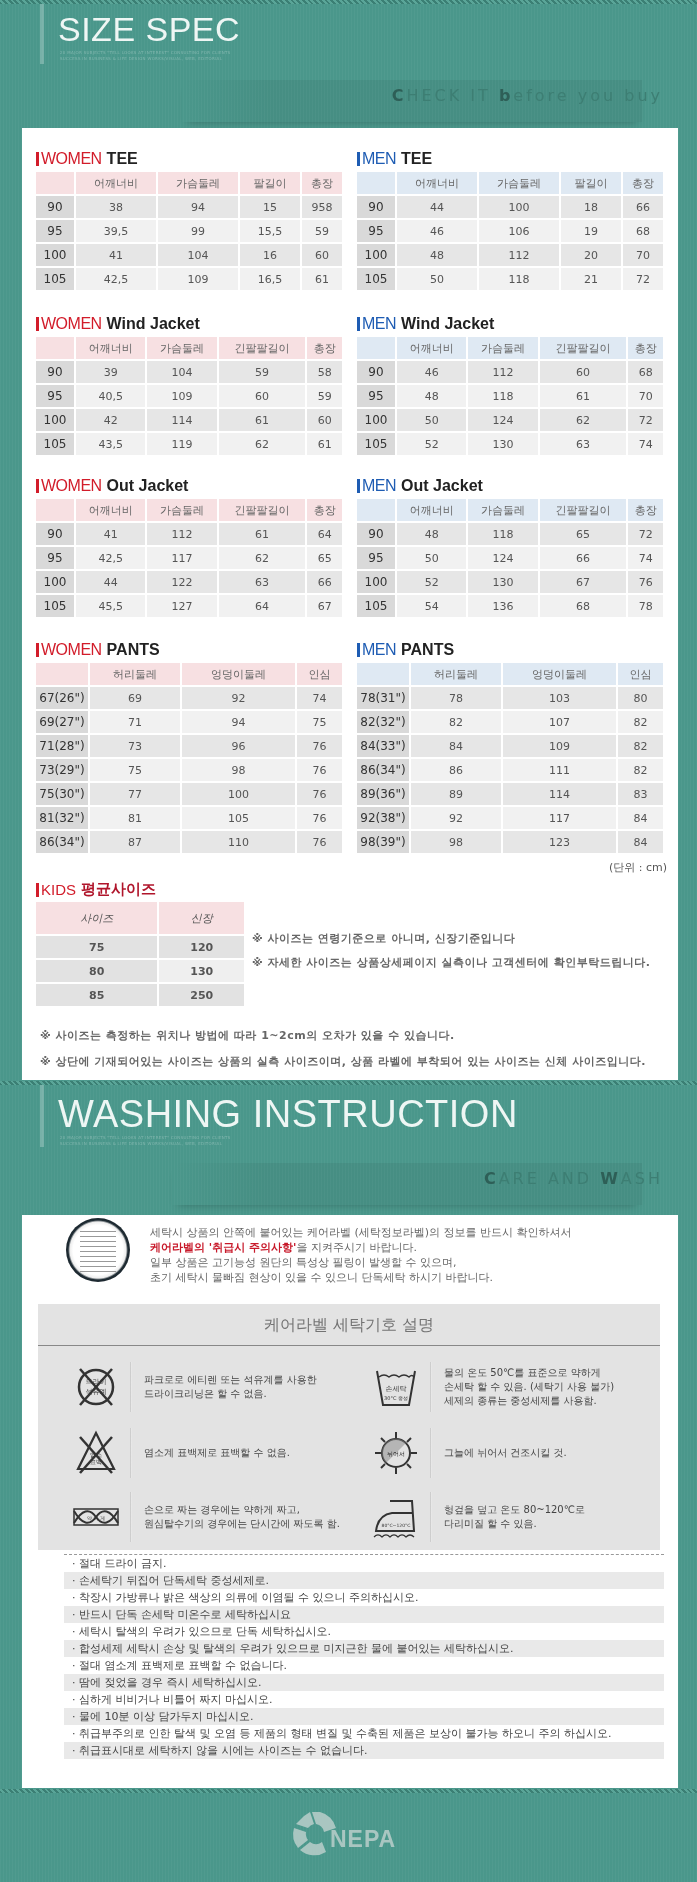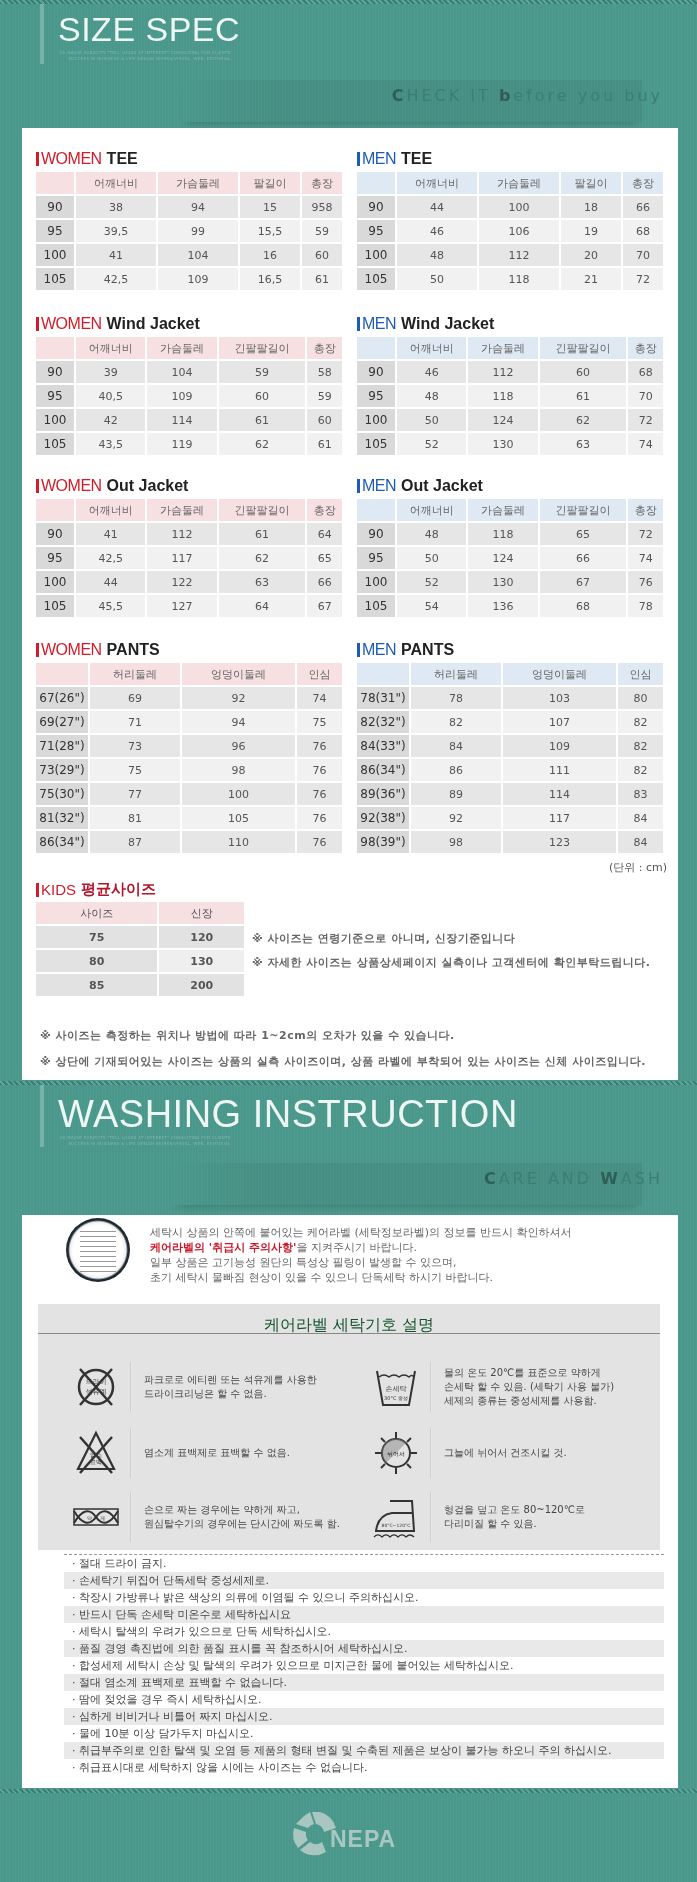--- a/index.html
+++ b/index.html
@@ -5,21 +5,21 @@
   * { box-sizing: border-box; margin: 0; padding: 0; }
   body {
     width: 697px; height: 1882px; overflow: hidden;
     background: #4a978b;
     background-image: repeating-linear-gradient(90deg, rgba(255,255,255,0.035) 0 1px, transparent 1px 3px);
     font-family: "DejaVu Sans", sans-serif;
     position: relative;
   }
   .band-top { position: absolute; left: 0; right: 0; height: 4px;
     background: repeating-linear-gradient(45deg, #3b7f74 0 2px, #5aa598 2px 4px); }
-  .hero { position: absolute; left: 0; width: 697px; text-align: right; }
+  .hero { position: absolute; left: 0; width: 697px; }
   .hero .vbar { position: absolute; left: 40px; width: 4px; background: rgba(255,255,255,0.25); }
   .hero .title { position: absolute; left: 58px; color: #eef6f4; font-family: "Liberation Sans", sans-serif; font-weight: 300; letter-spacing: 0.5px; }
   .hero .sub { position: absolute; left: 60px; color: rgba(255,255,255,0.28); font-size: 4px; line-height: 6px; letter-spacing: 0.3px; font-family: "DejaVu Sans", sans-serif; }
   .hero .tagbar { position: absolute; right: 55px; height: 42px;
     background: linear-gradient(90deg, rgba(0,0,0,0) 0%, rgba(0,0,0,0.06) 20%, rgba(0,0,0,0.06) 100%);
     box-shadow: 0 6px 8px -6px rgba(0,0,0,0.25); }
   .hero .tag { position: absolute; right: 34px; color: #3d7e73; font-family: "DejaVu Sans", sans-serif; font-size: 16px; letter-spacing: 3px; }
   .hero .tag b { color: #2e5f57; font-weight: bold; }
 
   .card { position: absolute; left: 22px; width: 656px; background: #fff; }
@@ -40,33 +40,33 @@
   table.spec tr.odd td { background: #e6e6e6; }
   table.spec tr.even td { background: #f1f1f1; }
   table.spec tr td.sz { background: #d9d9d9; }
 
   .unit { position: absolute; right: 30px; font-size: 11px; color: #555; }
   .kids-title { position: absolute; left: 36px; font-family: "Liberation Sans", sans-serif; display: flex; align-items: center; font-size: 15px; }
   .kids-title .bar { width: 3px; height: 14px; background: #d21c2a; margin-right: 2px; }
   .kids-title .who { color: #d21c2a; }
   .kids-title .what { color: #b0152b; font-weight: bold; margin-left: 5px; }
   table.kids { position: absolute; border-collapse: separate; border-spacing: 2px 2px; }
-  table.kids th { background: #f7e0e2; color: #555; font-weight: normal; font-size: 11px; height: 22px; }
+  table.kids th { background: #f7e0e2; color: #555; font-weight: normal; font-size: 11px; height: 32px; font-style: italic; }
   table.kids td { background: #e2e2e2; color: #555; font-weight: bold; font-size: 11px; height: 22px; text-align: center; }
   .note { position: absolute; font-size: 11px; color: #666; font-weight: bold; letter-spacing: 0.5px; white-space: nowrap; }
 
   .care-intro { position: absolute; left: 150px; font-size: 11px; line-height: 15px; color: #666; }
   .care-intro .red { color: #c8192a; font-weight: bold; }
   .label-img { position: absolute; left: 66px; width: 64px; height: 64px; border-radius: 50%;
     background: radial-gradient(circle, #fff 55%, #eee 62%, #1e2b33 66%, #111 100%); }
   .label-img .lines { position: absolute; left: 14px; top: 10px; width: 36px; height: 44px;
     background: repeating-linear-gradient(0deg, #555 0 1px, transparent 1px 5px); opacity: 0.6; }
 
   .symbol-panel { position: absolute; left: 38px; width: 622px; background: #e3e3e3; }
-  .symbol-panel .head { text-align: center; font-size: 16px; color: #14532d; height: 30px; line-height: 42px; border-bottom: 1px solid #888; }
+  .symbol-panel .head { text-align: center; font-size: 16px; color: #737373; height: 42px; line-height: 42px; border-bottom: 1px solid #888; }
   .sym { position: absolute; display: flex; align-items: center; }
   .sym .ico { width: 48px; height: 48px; position: relative; }
   .sym .sep { width: 2px; height: 50px; background: linear-gradient(90deg, rgba(0,0,0,0.15), rgba(255,255,255,0.6)); margin: 0 12px 0 10px; }
   .sym .txt { font-size: 10px; line-height: 14px; color: #444; white-space: pre-line; }
 
   .rules { position: absolute; left: 64px; width: 600px; border-top: 1px dashed #999; }
   .rules .r { height: 17px; line-height: 17px; font-size: 11px; color: #444; padding-left: 8px; }
   .rules .r:nth-child(even) { background: #e9e9e9; }
 
   .logo { position: absolute; left: 290px; top: 1806px; width: 110px; height: 50px; }
@@ -486,21 +486,21 @@
   <tr>
         <td>75</td>
         <td>120</td>
       </tr>
   <tr>
         <td>80</td>
         <td style="background:#efefef">130</td>
       </tr>
   <tr>
         <td>85</td>
-        <td>200</td>
+        <td>250</td>
       </tr>
 </tbody>
   </table>
 <div class="note" style="left:252px;top:931px">※ 사이즈는 연령기준으로 아니며, 신장기준입니다</div>
 <div class="note" style="left:252px;top:955px">※ 자세한 사이즈는 상품상세페이지 실측이나 고객센터에 확인부탁드립니다.</div>
 <div class="note" style="left:40px;top:1028px">※ 사이즈는 측정하는 위치나 방법에 따라 1~2cm의 오차가 있을 수 있습니다.</div>
 <div class="note" style="left:40px;top:1054px">※ 상단에 기재되어있는 사이즈는 상품의 실측 사이즈이며, 상품 라벨에 부착되어 있는 사이즈는 신체 사이즈입니다.</div>
 
 <div class="band-top" style="top:1081px"></div>
 <div class="hero" style="top:1085px;height:130px">
@@ -547,21 +547,21 @@
 <div class="sym" style="left:372px;top:1362px">
   <div class="ico">
     <svg width="48" height="48" viewBox="0 0 48 48">
         <path d="M5 8 L11 42 L37 42 L43 8" fill="none" stroke="#333" stroke-width="2"></path>
         <path d="M7 14 Q12 10 17 14 Q22 10 27 14 Q32 10 37 14 Q40 11 42 14" fill="none" stroke="#333" stroke-width="1.5"></path>
         <text x="24" y="28" font-size="7" text-anchor="middle" fill="#333">손세탁</text>
         <text x="24" y="37" font-size="5" text-anchor="middle" fill="#333">30°C 중성</text>
       </svg>
   </div>
   <div class="sep"></div>
-  <div class="txt">물의 온도 20℃를 표준으로 약하게
+  <div class="txt">물의 온도 50℃를 표준으로 약하게
 손세탁 할 수 있음. (세탁기 사용 불가)
 세제의 종류는 중성세제를 사용함.</div>
 </div>
 <div class="sym" style="left:72px;top:1428px">
   <div class="ico">
     <svg width="48" height="48" viewBox="0 0 48 48">
         <path d="M24 4 L42 40 L6 40 Z" fill="none" stroke="#333" stroke-width="2.2"></path>
         <line x1="8" y1="8" x2="40" y2="44" stroke="#333" stroke-width="2.5"></line>
         <line x1="40" y1="8" x2="8" y2="44" stroke="#333" stroke-width="2.5"></line>
         <text x="24" y="28" font-size="6" text-anchor="middle" fill="#333">염소</text>
@@ -617,21 +617,20 @@
   <div class="txt">헝겊을 덮고 온도 80~120℃로
 다리미질 할 수 있음.</div>
 </div>
 
 <div class="rules" style="top:1554px" id="rules-root">
     <div class="r">· 절대 드라이 금지.</div>
     <div class="r">· 손세탁기 뒤집어 단독세탁 중성세제로.</div>
     <div class="r">· 착장시 가방류나 밝은 색상의 의류에 이염될 수 있으니 주의하십시오.</div>
     <div class="r">· 반드시 단독 손세탁 미온수로 세탁하십시요</div>
     <div class="r">· 세탁시 탈색의 우려가 있으므로 단독 세탁하십시오.</div>
-    <div class="r">· 품질 경영 촉진법에 의한 품질 표시를 꼭 참조하시어 세탁하십시오.</div>
     <div class="r">· 합성세제 세탁시 손상 및 탈색의 우려가 있으므로 미지근한 물에 붙어있는 세탁하십시오.</div>
     <div class="r">· 절대 염소계 표백제로 표백할 수 없습니다.</div>
     <div class="r">· 땀에 젖었을 경우 즉시 세탁하십시오.</div>
     <div class="r">· 심하게 비비거나 비틀어 짜지 마십시오.</div>
     <div class="r">· 물에 10분 이상 담가두지 마십시오.</div>
     <div class="r">· 취급부주의로 인한 탈색 및 오염 등 제품의 형태 변질 및 수축된 제품은 보상이 불가능 하오니 주의 하십시오.</div>
     <div class="r">· 취급표시대로 세탁하지 않을 시에는 사이즈는 수 없습니다.</div>
   </div>
 
 <div class="band-top" style="top:1789px"></div>

